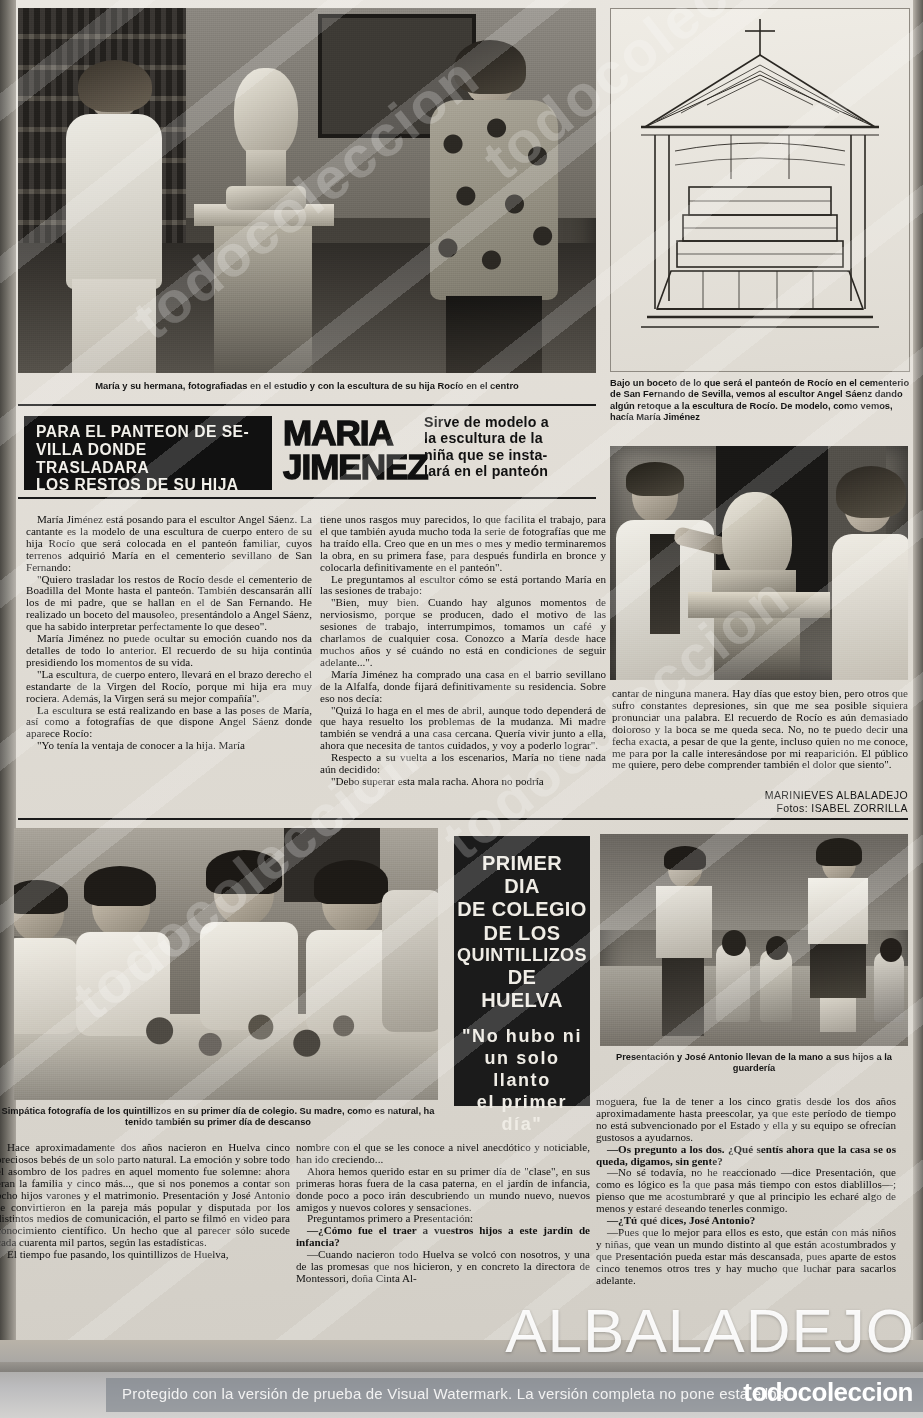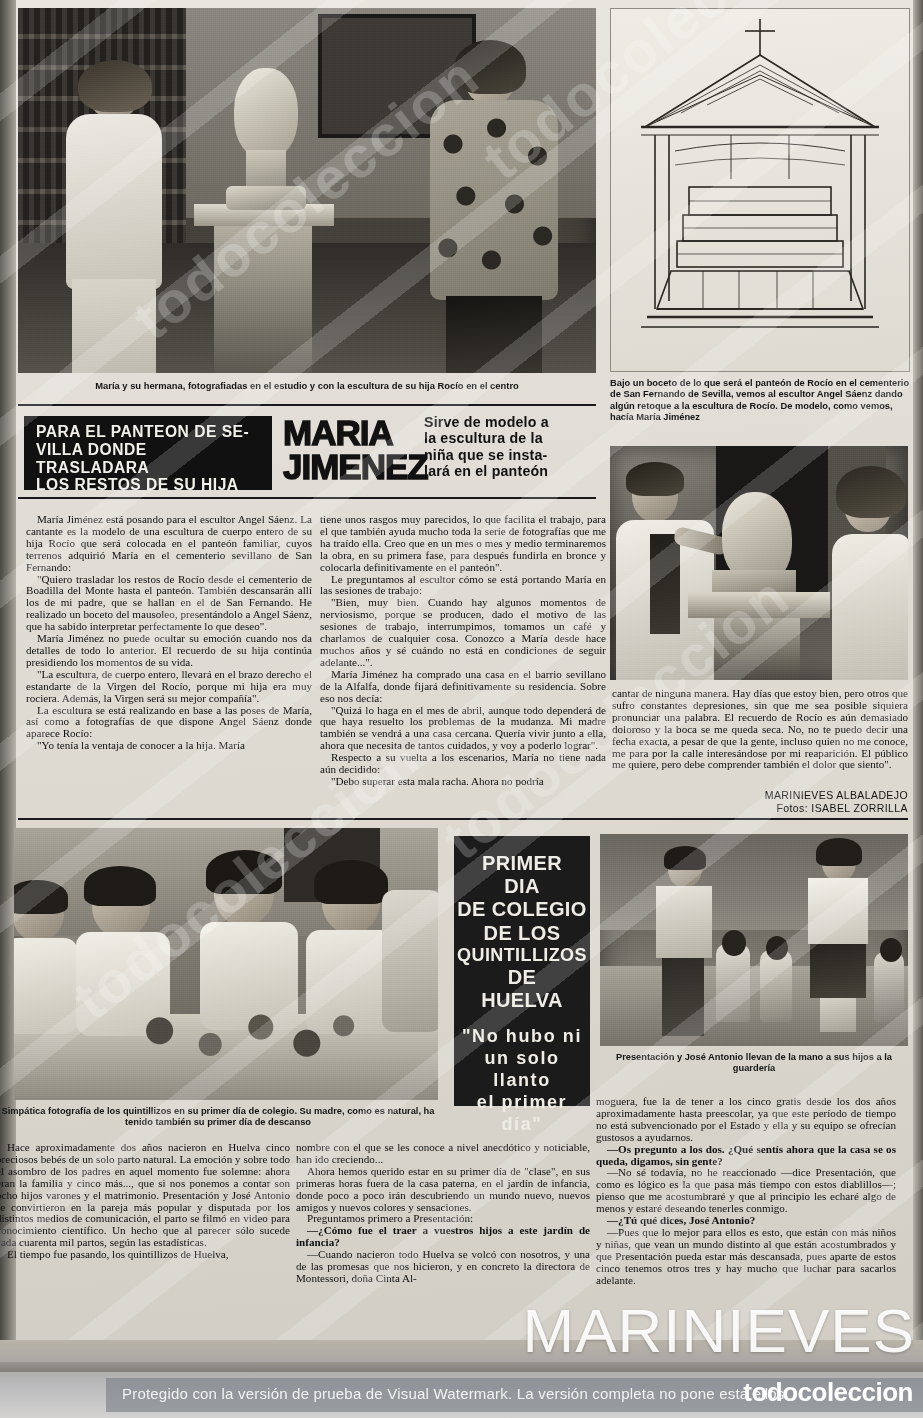--- a/index.html
+++ b/index.html
@@ -431,18 +431,18 @@
   </div>
 
   <div class="wm-diag"></div>
   <div class="wm-word" style="left:120px;top:300px;font-size:58px;">todocoleccion</div>
   <div class="wm-word" style="left:470px;top:140px;font-size:58px;">todocoleccion</div>
   <div class="wm-word" style="left:60px;top:980px;font-size:58px;">todocoleccion</div>
   <div class="wm-word" style="left:430px;top:820px;font-size:58px;">todocoleccion</div>
 
   <div class="bot-strip"></div>
   <div class="bot-strip2"></div>
-  <div class="wm-recortitos">MARINIEVES</div>
+  <div class="wm-recortitos">ALBALADEJO</div>
   <div class="wm-bar">
     <span>Protegido con la versión de prueba de Visual Watermark. La versión completa no pone esta ellos.</span>
   </div>
   <div class="wm-todo">todocoleccion</div>
 </div>
 
 </body></html>

